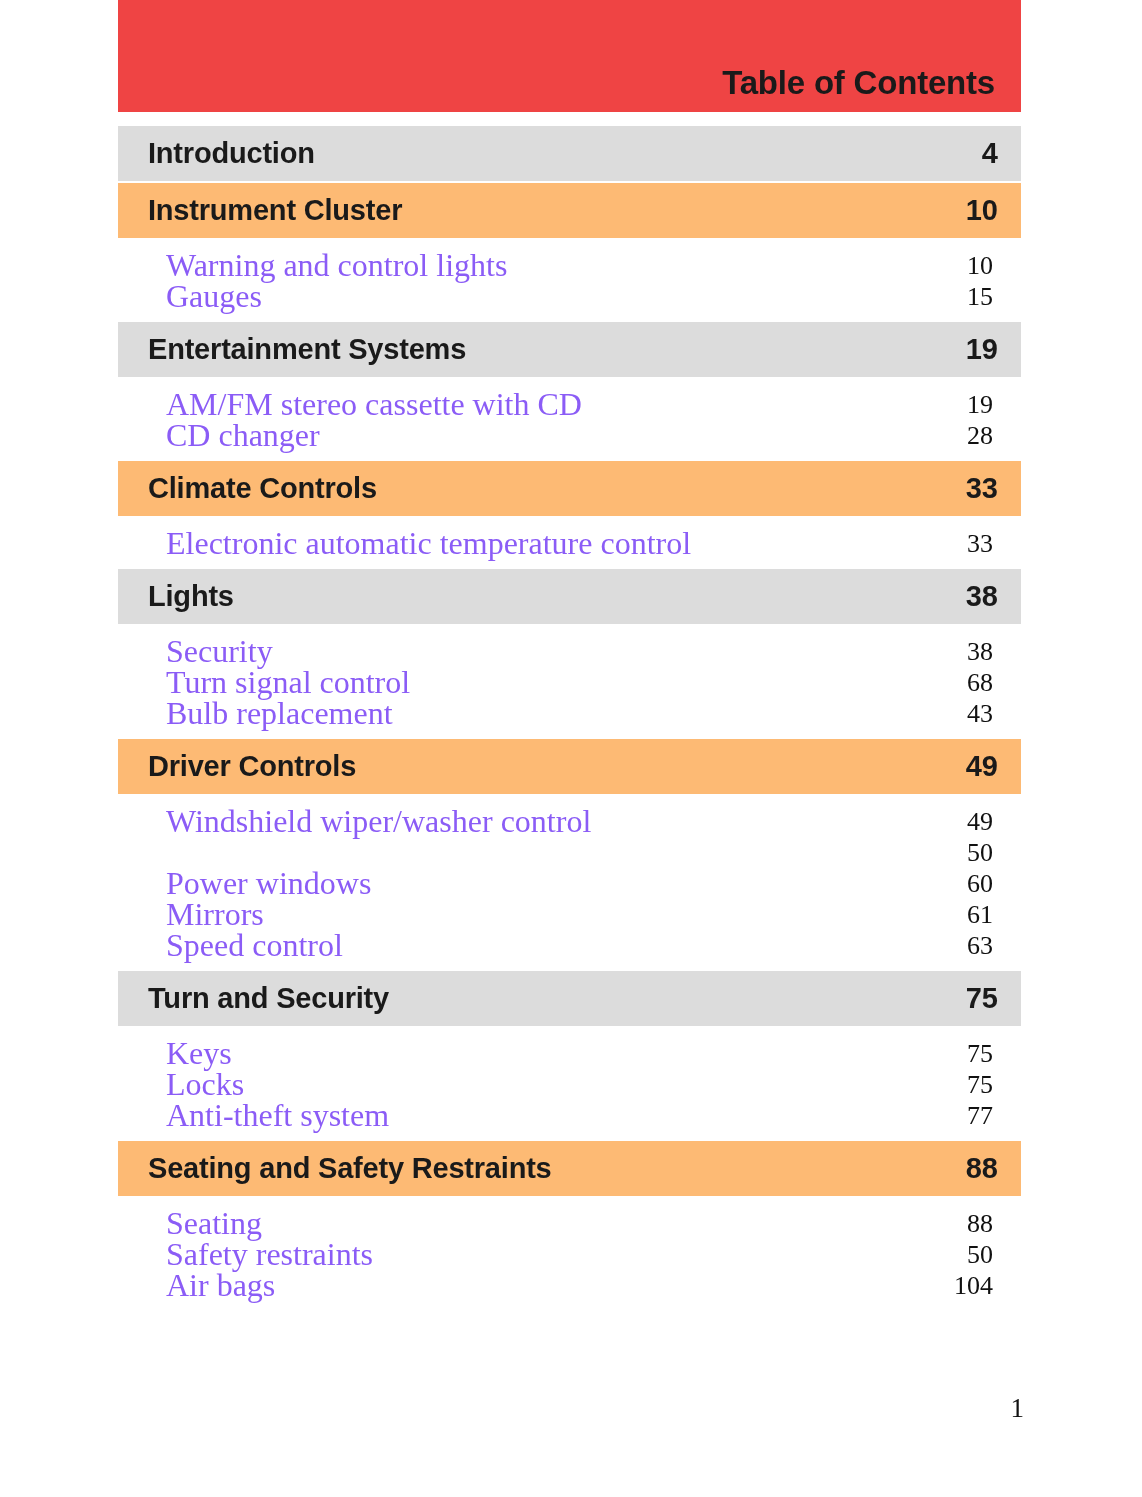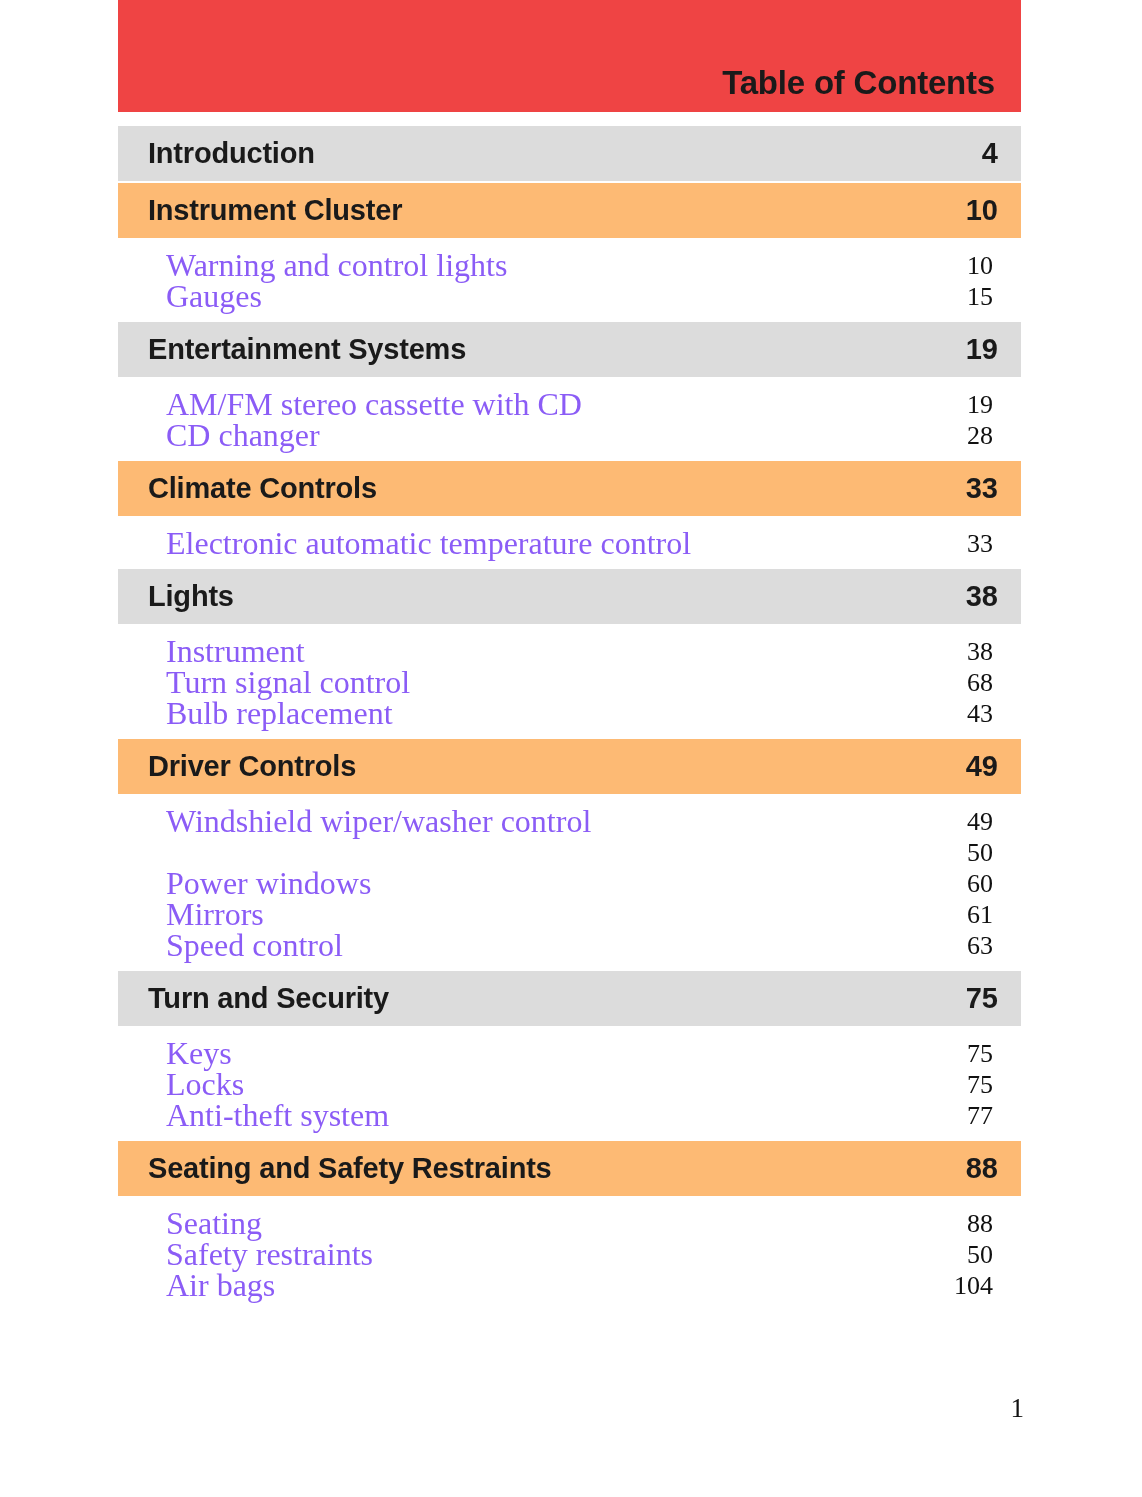--- a/index.html
+++ b/index.html
@@ -188,21 +188,21 @@
           </div>
         </div>
       </div>
       <div class="section">
         <div class="section-header gray">
           <span class="sh-title">Lights</span>
           <span class="sh-page">38</span>
         </div>
         <div class="sub-list">
           <div class="sub-entry">
-            <span class="se-title">Instrument</span>
+            <span class="se-title">Security</span>
             <span class="se-page">38</span>
           </div>
           <div class="sub-entry">
             <span class="se-title">Turn signal control</span>
             <span class="se-page">68</span>
           </div>
           <div class="sub-entry">
             <span class="se-title">Bulb replacement</span>
             <span class="se-page">43</span>
           </div>

